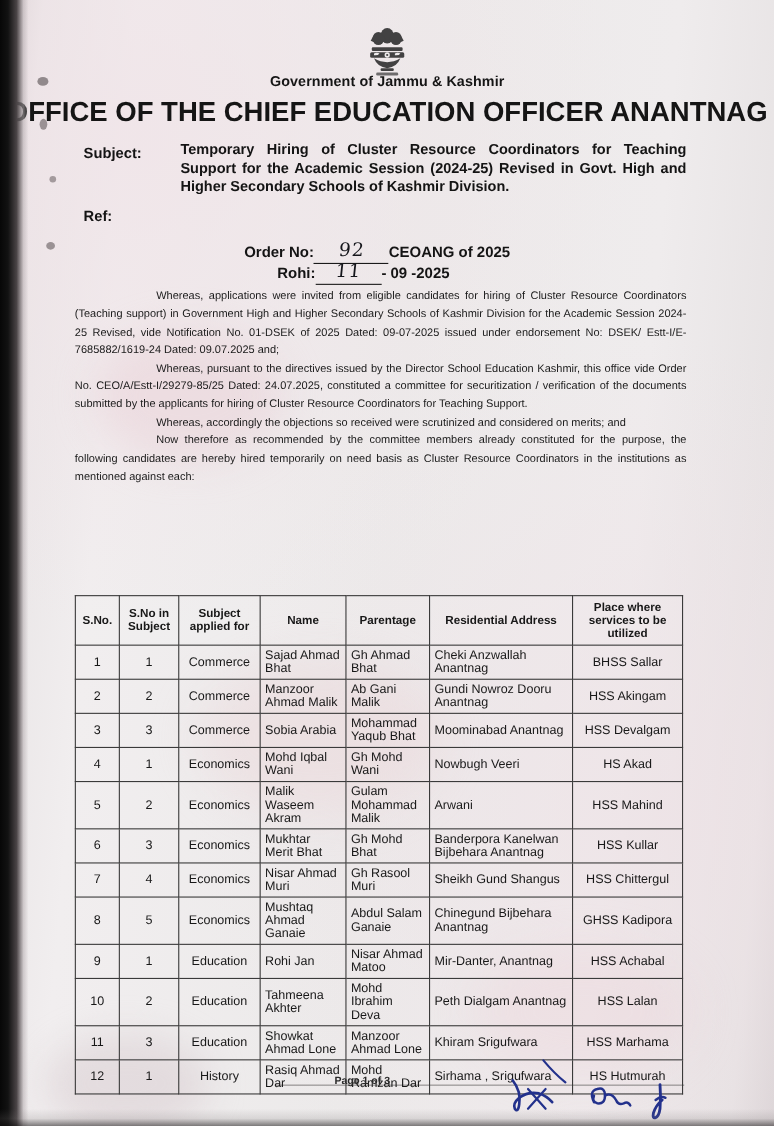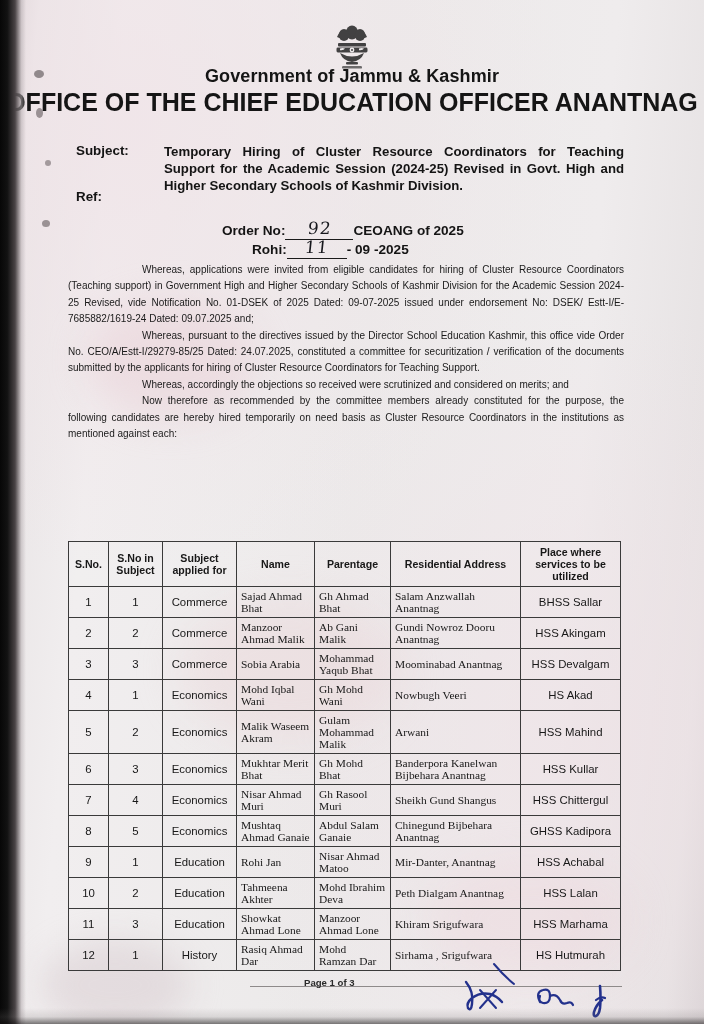--- a/index.html
+++ b/index.html
@@ -72,37 +72,37 @@
   }
   .hdr {
     position: absolute;
     left: 0;
     width: 704px;
     text-align: center;
     z-index: 5;
     font-weight: bold;
     color: #151515;
   }
-  #govt-line { top: 66px; font-size: 18px; letter-spacing: 0.1px; }
+  #govt-line { top: 66px; font-size: 13px; letter-spacing: 0.1px; }
   #office-line { top: 88px; font-size: 25px; letter-spacing: 0.0px; }
 
   
   .field-block {
     position: absolute;
     z-index: 5;
     font-size: 13.2px;
     font-weight: bold;
     line-height: 17px;
     color: #141414;
   }
   .field-label { position: absolute; left: 76px; font-weight: bold; font-size: 13.4px; }
   .field-body  { position: absolute; left: 164px; width: 460px; text-align: justify; font-weight: bold; }
 
-  #subject-label { top: 142px; text-align: center; }
-  #subject-body  { top: 127px; margin-top: 16px; }
+  #subject-label { top: 131px; text-align: center; }
+  #subject-body  { top: 127px; }
   #ref-label     { top: 188px; }
   #ref-body      { top: 188px; width: 470px; text-align: left; }
 
   
   .orderline {
     position: absolute;
     z-index: 6;
     font-weight: bold;
     font-size: 13.6px;
     color: #141414;
@@ -165,21 +165,21 @@
   }
   table.doc th {
     font-weight: bold;
     text-align: center;
     font-size: 10.6px;
     line-height: 12.2px;
     height: 38px;
     background: rgba(255,255,255,0.06);
   }
   td.c { text-align: center; }
-  td.l { text-align: left; font-family: Liberation Serif, serif; }
+  td.l { text-align: left; }
   table.doc tbody tr { height: 30px; }
 
   
   #footer-rule {
     position: absolute;
     left: 250px;
     top: 986px;
     width: 372px;
     border-top: 1px solid #8e8a8a;
     z-index: 4;
@@ -290,21 +290,21 @@
           <th>Place where services to be utilized</th>
         </tr>
       </thead>
       <tbody>
           <tr>
             <td class="c">1</td>
             <td class="c">1</td>
             <td class="c">Commerce</td>
             <td class="l">Sajad Ahmad Bhat</td>
             <td class="l">Gh Ahmad Bhat</td>
-            <td class="l">Salam Anzwallah Anantnag</td>
+            <td class="l">Cheki Anzwallah Anantnag</td>
             <td class="c">BHSS Sallar</td>
           </tr>
           <tr>
             <td class="c">2</td>
             <td class="c">2</td>
             <td class="c">Commerce</td>
             <td class="l">Manzoor Ahmad Malik</td>
             <td class="l">Ab Gani Malik</td>
             <td class="l">Gundi Nowroz Dooru Anantnag</td>
             <td class="c">HSS Akingam</td>

